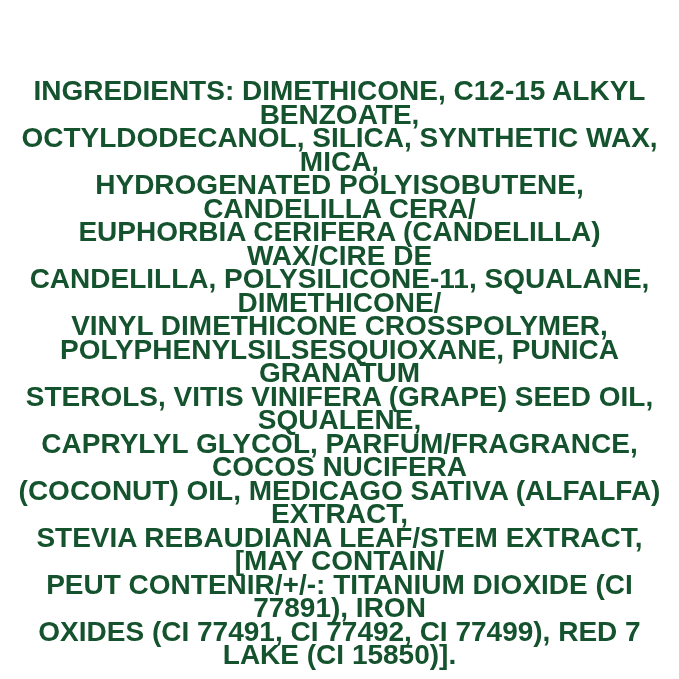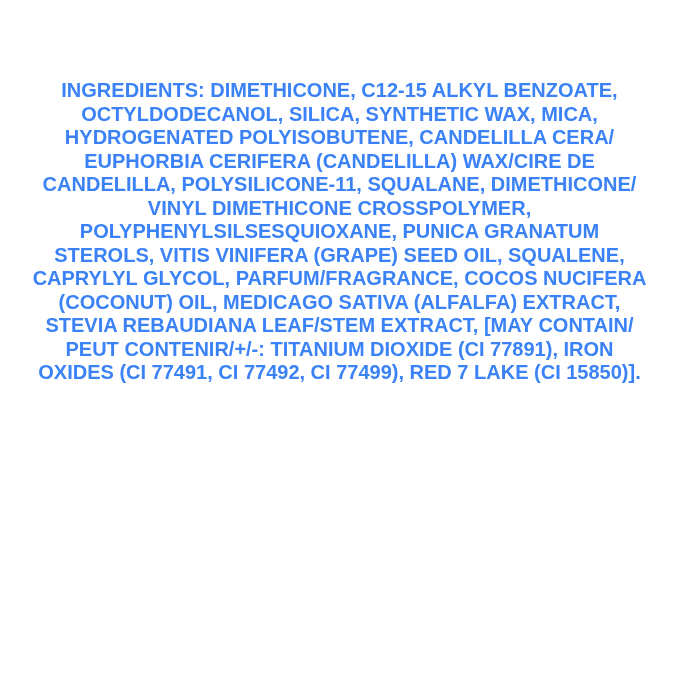--- a/index.html
+++ b/index.html
@@ -18,24 +18,24 @@
     position: absolute;
     top: 79px;
     left: 0;
     width: 679px;
     text-align: center;
   }
   .ingredients-text {
     display: inline-block;
     max-width: 660px;
     margin: 0 auto;
-    color: #3b82f6;
+    color: #14532d;
     font-family: "Liberation Sans", sans-serif;
     font-weight: bold;
-    font-size: 20px;
+    font-size: 28px;
     line-height: 23.5px;
     letter-spacing: 0px;
     text-align: center;
     white-space: pre-line;
   }
 </style>
 </head>
 <body>
 
 <div class="label-wrap">

